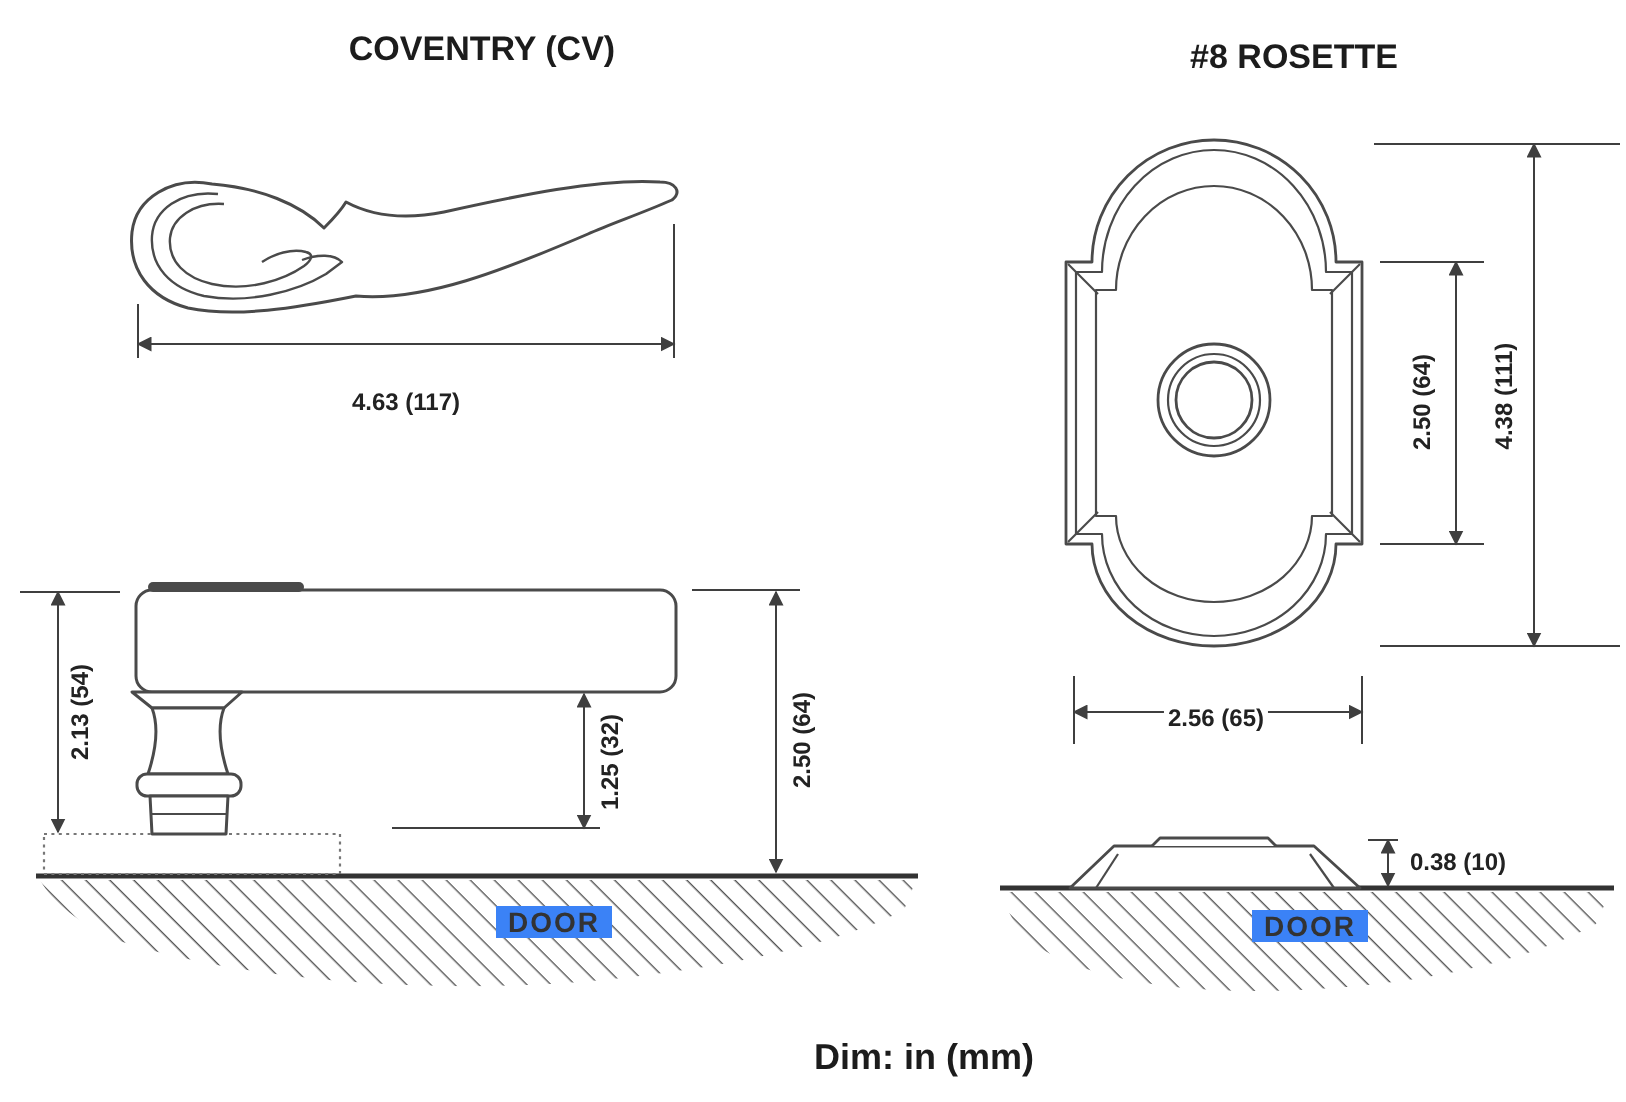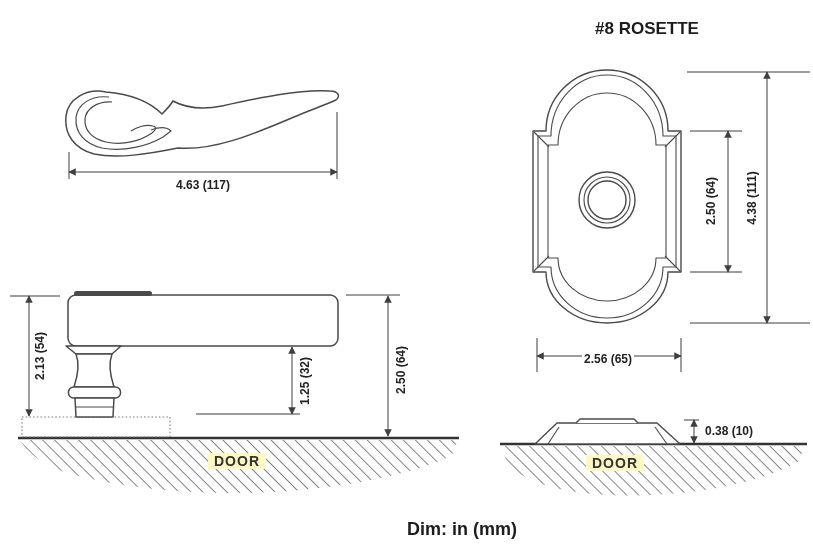--- a/index.html
+++ b/index.html
@@ -14,21 +14,21 @@
   }
   .lbl{
     position:absolute;transform:translate(-50%,-50%);
     font-size:12px;font-weight:bold;color:#222;white-space:nowrap;
     background:#fff;padding:0 2px;line-height:1;
   }
   .lbl.vert{transform:translate(-50%,-50%) rotate(-90deg);}
   .door-lbl{
     position:absolute;transform:translate(-50%,-50%);
     font-size:14px;font-weight:bold;color:#333;letter-spacing:1px;
-    background:#fef9c3;padding:1px 6px;line-height:1;white-space:nowrap;
+    background:#3b82f6;padding:1px 6px;line-height:1;white-space:nowrap;margin-left:40px;
   }
   .caption{
     position:absolute;transform:translate(-50%,-50%);
     font-size:18px;font-weight:bold;color:#1c1c1c;white-space:nowrap;margin-left:43px;
   }
 </style>
 </head>
 <body>
 
 <div id="stage">
@@ -127,23 +127,24 @@
       <line x1="667" y1="444" x2="655" y2="427" stroke-width="1.1"></line>
       <path d="M576,423 L580,419 H634 L638,423"></path>
     </g>
     <g stroke="#3f3f3f" stroke-width="1">
 
       <line x1="684" y1="420" x2="699" y2="420"></line>
       <line x1="694" y1="420" x2="694" y2="443" marker-start="url(#arr)" marker-end="url(#arr)"></line>
     </g>
   </svg>
 
+  <span class="title" style="left:241px;top:25px;">COVENTRY (CV)</span>
   <span class="title" style="left:647px;top:29px;">#8 ROSETTE</span>
 
-  <span class="lbl" style="left:203px;top:185px;">4.63 (117)</span>
+  <span class="lbl" style="left:203px;top:201px;">4.63 (117)</span>
 
   <span class="lbl vert" style="left:711px;top:201px;">2.50 (64)</span>
   <span class="lbl vert" style="left:752px;top:198px;">4.38 (111)</span>
   <span class="lbl" style="left:608px;top:347px;margin-top:12px;">2.56 (65)</span>
 
   <span class="lbl vert" style="left:40px;top:356px;">2.13 (54)</span>
   <span class="lbl vert" style="left:305px;top:381px;">1.25 (32)</span>
   <span class="lbl vert" style="left:401px;top:370px;">2.50 (64)</span>
 
   <span class="lbl" style="left:729px;top:431px;text-align:center;">0.38 (10)</span>

